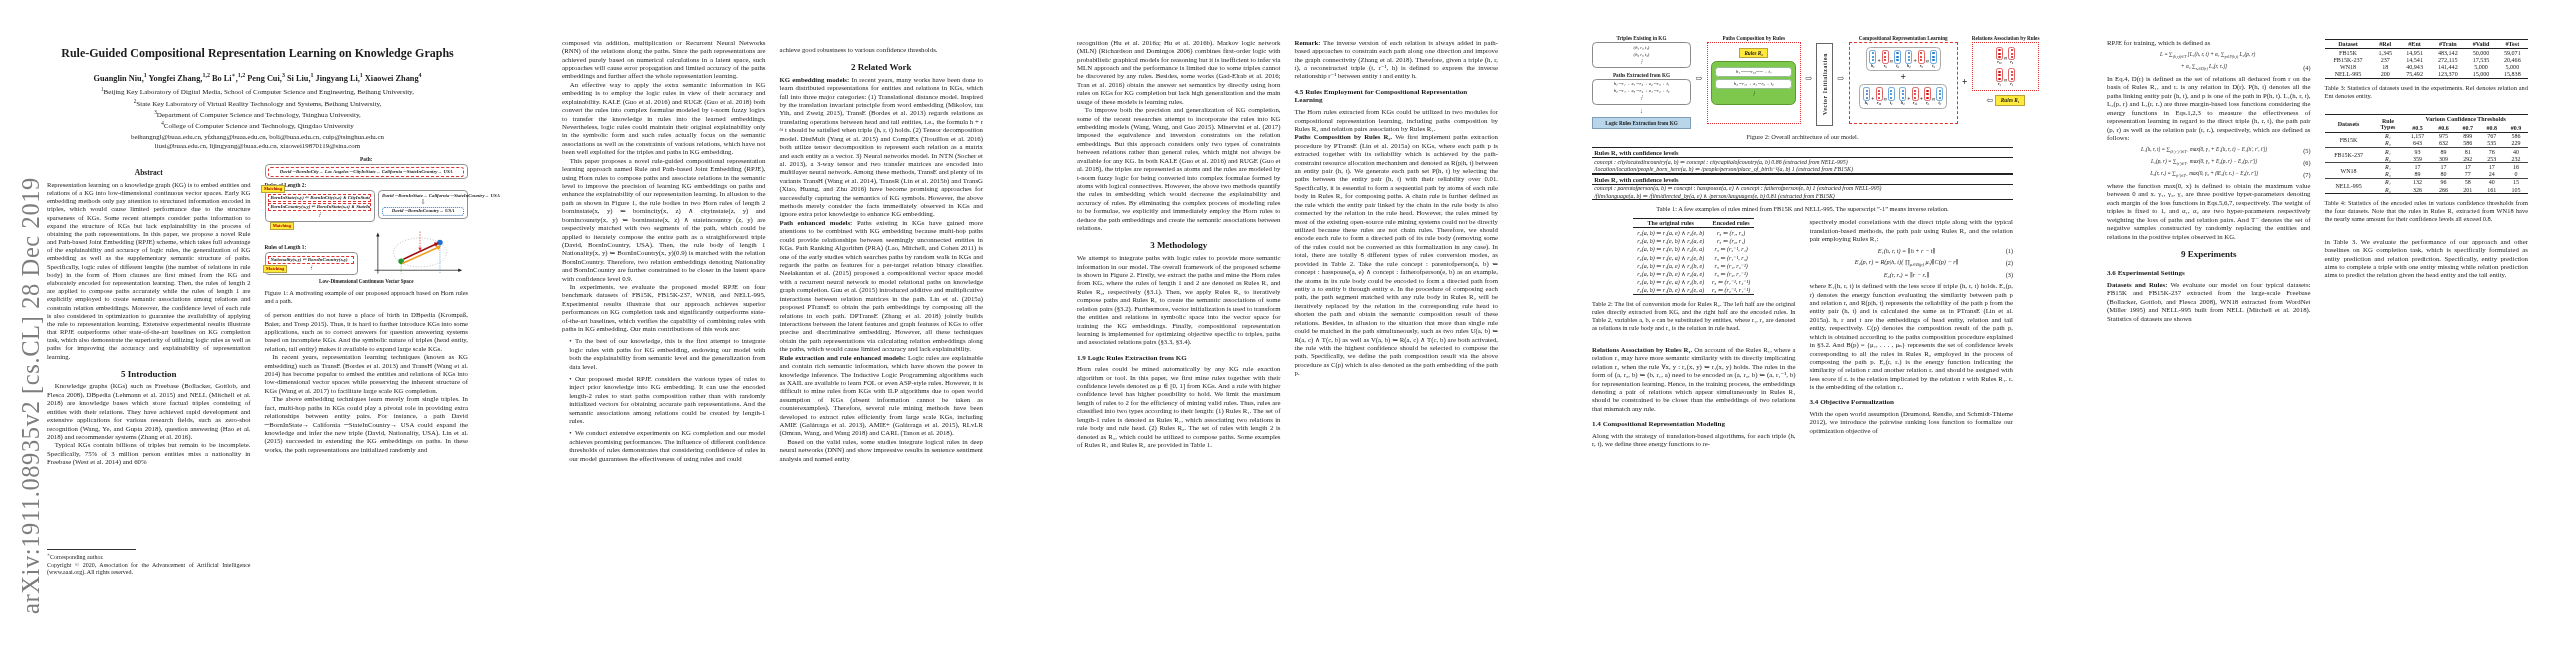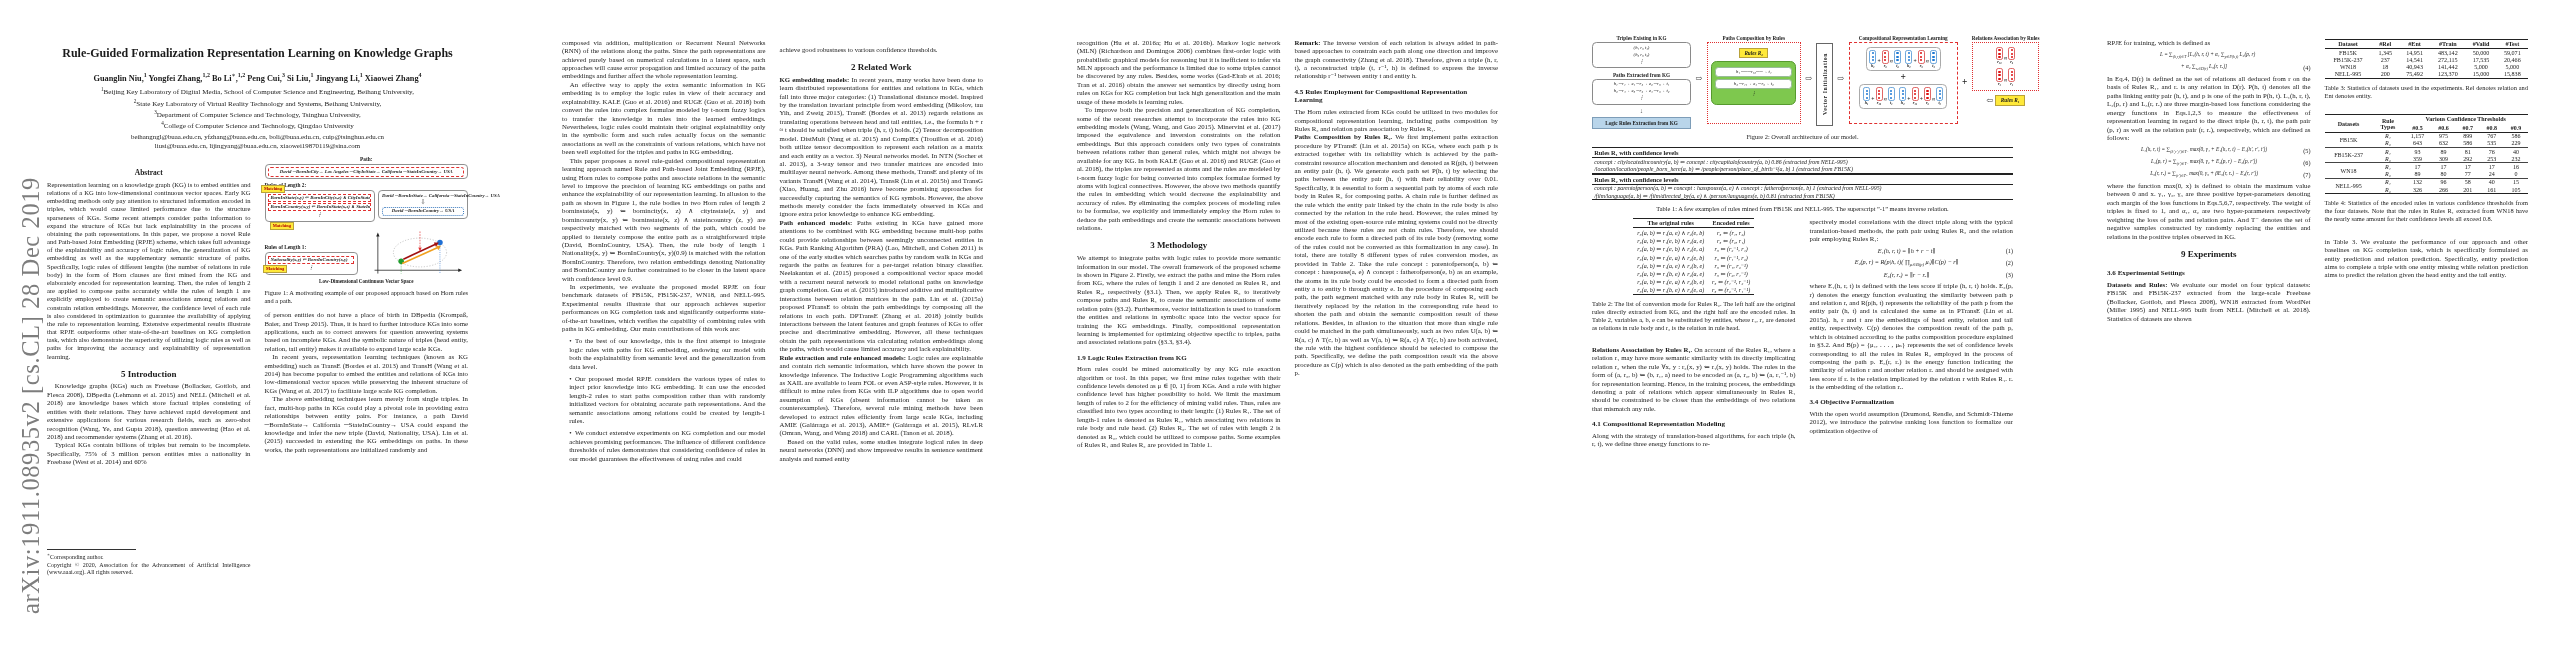--- a/index.html
+++ b/index.html
@@ -105,21 +105,21 @@
   .eq.small .f{font-size:5.3px;}
   sub,sup{font-size:72%;}
 </style>
 </head>
 <body>
 
 <div id="sheet">
 
   <div class="page">
     <div class="arxiv">arXiv:1911.08935v2  [cs.CL]  28 Dec 2019</div>
-    <div class="title">Rule-Guided Formalization Representation Learning on Knowledge Graphs</div>
+    <div class="title">Rule-Guided Compositional Representation Learning on Knowledge Graphs</div>
     <div class="authors">Guanglin Niu,<sup>1</sup> Yongfei Zhang,<sup>1,2</sup> Bo Li<sup>∗</sup>,<sup>1,2</sup> Peng Cui,<sup>3</sup> Si Liu,<sup>1</sup> Jingyang Li,<sup>1</sup> Xiaowei Zhang<sup>4</sup></div>
     <div>
         <p class="affline"><sup>1</sup>Beijing Key Laboratory of Digital Media, School of Computer Science and Engineering, Beihang University,</p>
         <p class="affline"><sup>2</sup>State Key Laboratory of Virtual Reality Technology and Systems, Beihang University,</p>
         <p class="affline"><sup>3</sup>Department of Computer Science and Technology, Tsinghua University,</p>
         <p class="affline"><sup>4</sup>College of Computer Science and Technology, Qingdao University</p>
       </div>
     <div style="margin-top:1.1px;">
         <p class="emline">beihangngl@buaa.edu.cn, yfzhang@buaa.edu.cn, boli@buaa.edu.cn, cuip@tsinghua.edu.cn</p>
         <p class="emline">liusi@buaa.edu.cn, lijingyang@buaa.edu.cn, xiaowei19870119@sina.com</p>
@@ -524,21 +524,21 @@
               <tr>
                 <td>r₃(a, b) ⇐ r₁(b, e) ∧ r₂(e, a)</td>
                 <td>r₃ ⇐ (r₂⁻¹, r₁⁻¹)</td>
               </tr>
             </tbody>
         </table>
         <p class="caption" style="margin-top:5.6px;">Table 2: The list of conversion mode for Rules R₂. The left half are the original rules directly extracted from KG, and the right half are the encoded rules. In Table 2, variables a, b, e can be substituted by entities, where r₁, r₂ are denoted as relations in rule body and r₃ is the relation in rule head.</p>
         <div style="margin-top:7.8px;">
             <p class="para noind lead-b"><b>Relations Association by Rules R₁.</b> On account of the Rules R₁, where a relation r₁ may have more semantic similarity with its directly implicating relation r₂ when the rule ∀x, y : r₂(x, y) ⇐ r₁(x, y) holds. The rules in the form of (a, r₂, b) ⇐ (b, r₁, a) need to be encoded as (a, r₂, b) ⇐ (a, r₁⁻¹, b) for representation learning. Hence, in the training process, the embeddings denoting a pair of relations which appear simultaneously in Rules R₁ should be constrained to be closer than the embeddings of two relations that mismatch any rule.</p>
           </div>
-        <div class="h2">4.1  Compositional Representation Modeling</div>
+        <div class="h2">1.4  Compositional Representation Modeling</div>
         <div>
             <p class="para noind lead-b">Along with the strategy of translation-based algorithms, for each triple (h, r, t), we define three energy functions to re-</p>
           </div>
       </div>
       <div class="col">
         <div>
             <p class="para noind lead-b">spectively model correlations with the direct triple along with the typical translation-based methods, the path pair using Rules R₂ and the relation pair employing Rules R₁:</p>
           </div>
         <div>
             <div class="eq ">

